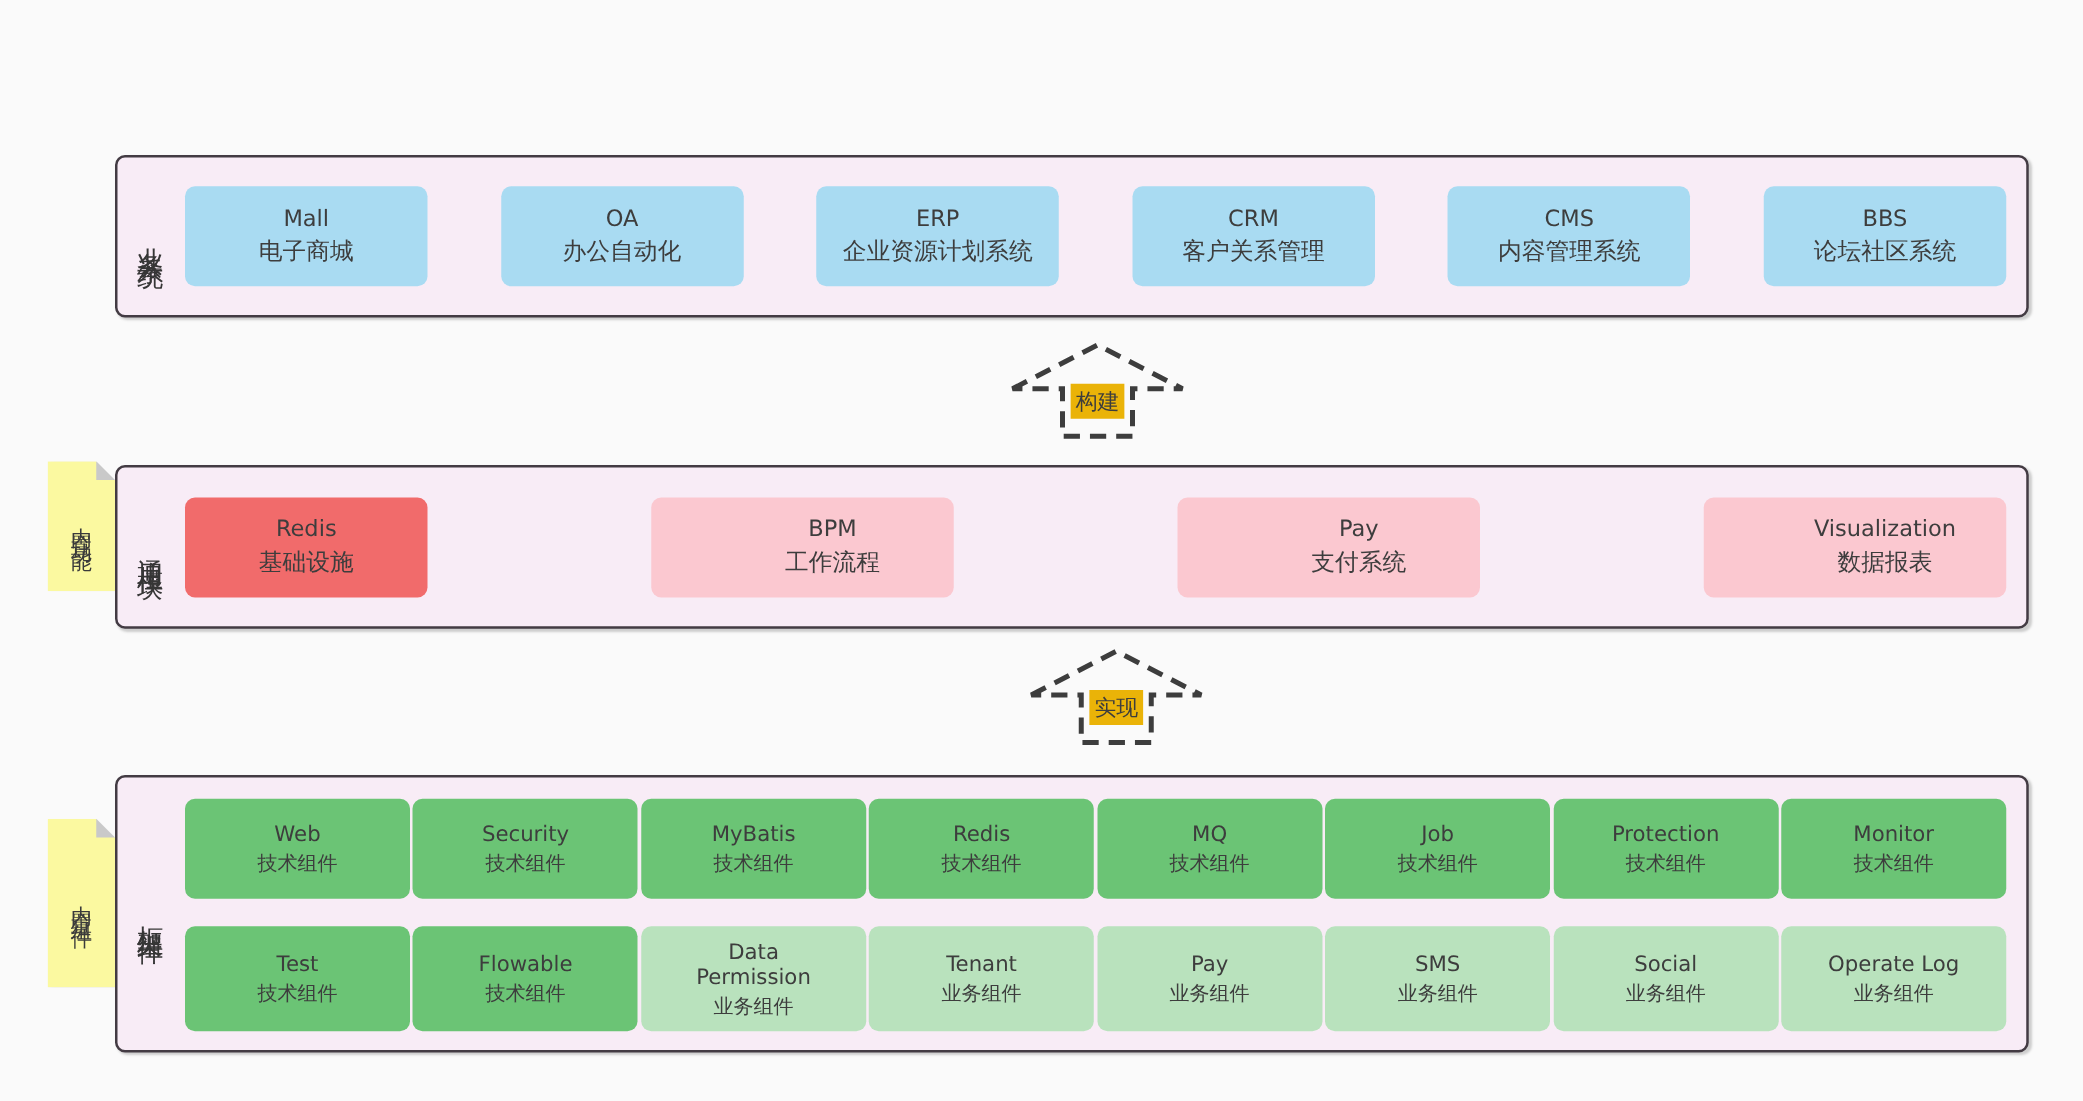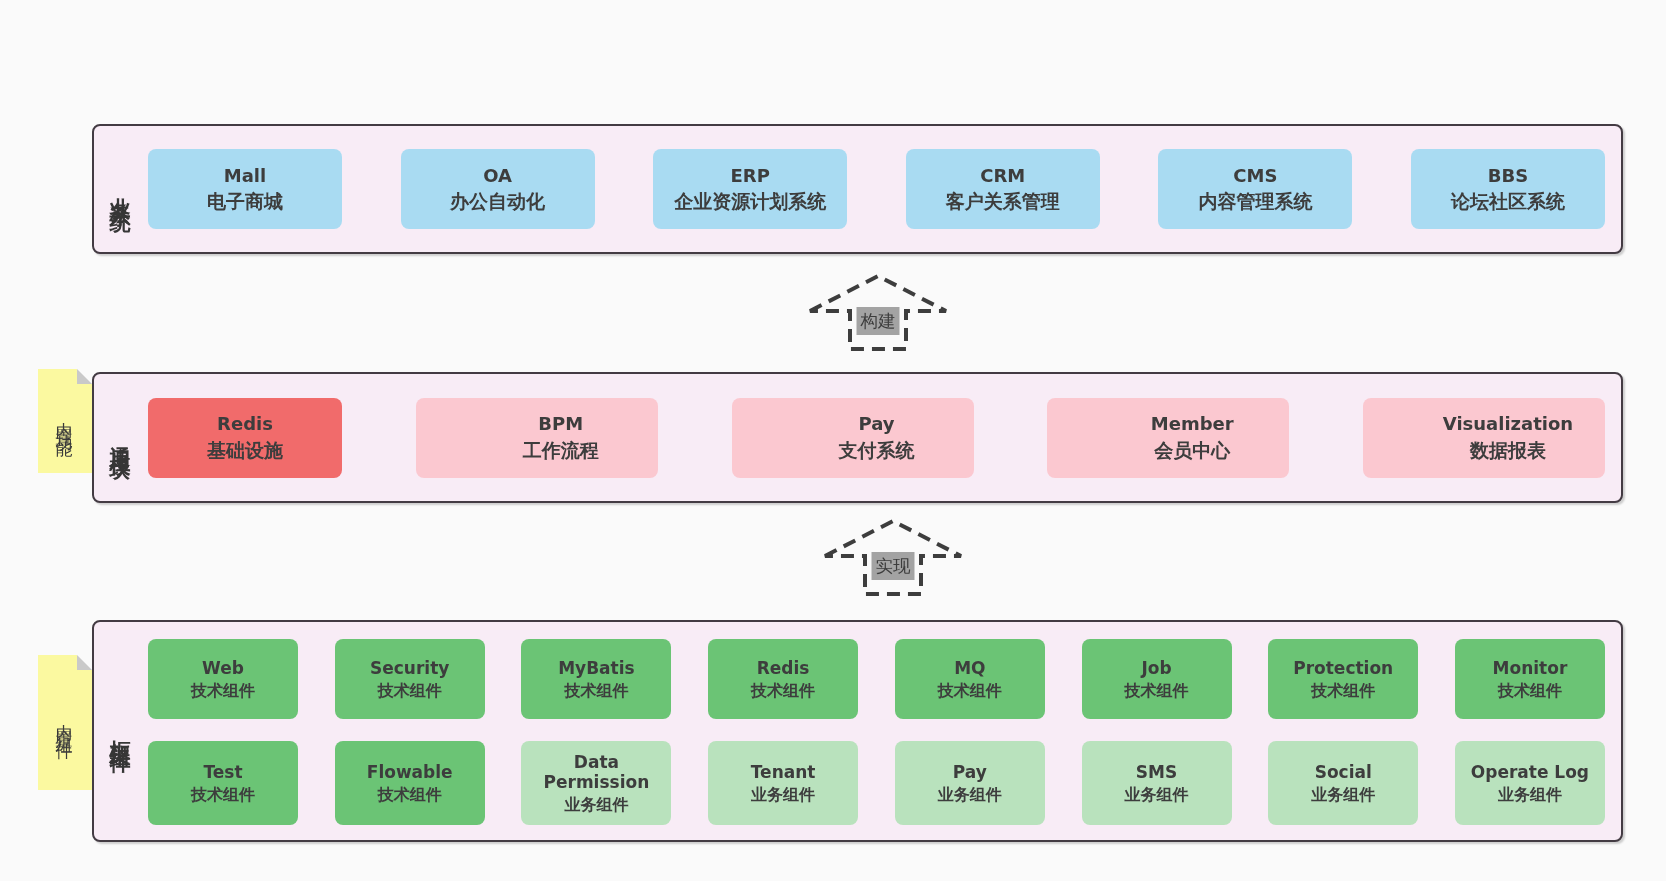--- a/index.html
+++ b/index.html
@@ -8,21 +8,20 @@
     background:#fafafa;
     font-family:"DejaVu Sans","Liberation Sans",sans-serif;
     color:#3d3d3d;overflow:hidden;
   }
   .layer{
     position:absolute;left:92px;width:1531px;
     background:#f8ecf6;
     border:2px solid #433b43;border-radius:8px;
     box-shadow:2px 2px 2px rgba(0,0,0,0.18);
     box-sizing:border-box;
-    font-weight:bold;
   }
   .layer-1{top:124px;height:130px;}
   .layer-2{top:372px;height:131px;}
   .layer-3{top:620px;height:222px;}
   .v-label{
     position:absolute;left:12px;top:50%;transform:translateY(-50%);
     writing-mode:vertical-rl;text-orientation:upright;
     font-size:21px;letter-spacing:4px;color:#363636;white-space:nowrap;
   }
   .boxes-row{
@@ -33,21 +32,21 @@
     position:absolute;left:54px;right:16px;top:17px;bottom:15px;
     display:flex;flex-direction:column;justify-content:space-between;
   }
   .g-row{display:flex;justify-content:space-between;}
   .box{
     border-radius:8px;
     display:flex;flex-direction:column;align-items:center;justify-content:center;
     text-align:center;line-height:1.3;
   }
   .big{width:194px;height:80px;}
-  .small{width:150px;height:80px;}
+  .small{width:180px;height:80px;}
   .g-row.bottom .small{height:84px;line-height:1.22;}
   .box .name{font-size:18px;}
   .small .name{font-size:17px;}
   .box .sub{font-size:19px;margin-top:2px;}
   .small .sub{font-size:16px;}
   .tight .name{max-width:112px;}
   .blue{background:#a9dbf2;}
   .red{background:#f16b6b;}
   .pink{background:#fbc8d0;padding-left:48px;}
   .green{background:#6bc475;}
@@ -69,21 +68,21 @@
   .note .note-text{
     writing-mode:vertical-rl;text-orientation:upright;
     font-size:17px;letter-spacing:6px;color:#3a3a3a;white-space:nowrap;
   }
   .arrow{position:absolute;width:152px;height:82px;}
   .arrow svg{position:absolute;left:0;top:0;}
   .arrow-1{left:802px;top:271px;}
   .arrow-2{left:817px;top:516px;}
   .arrow-label{
     position:absolute;left:50%;top:36px;transform:translateX(-50%);
-    background:#a3a3a3;padding:2px 4px;font-size:17.5px;color:#3d3d3d;
+    background:#eab308;padding:2px 4px;font-size:17.5px;color:#3d3d3d;
     white-space:nowrap;
   }
 </style>
 </head>
 <body>
 
 <div class="layer layer-1">
   <div class="v-label">业务系统</div>
   <div class="boxes-row">
     <div class="box big blue">
@@ -133,24 +132,20 @@
     </div>
     <div class="box big pink">
       <div class="name">BPM</div>
       <div class="sub">工作流程</div>
     </div>
     <div class="box big pink">
       <div class="name">Pay</div>
       <div class="sub">支付系统</div>
     </div>
     <div class="box big pink">
-      <div class="name">Member</div>
-      <div class="sub">会员中心</div>
-    </div>
-    <div class="box big pink">
       <div class="name">Visualization</div>
       <div class="sub">数据报表</div>
     </div>
   </div>
 </div>
 
 <div class="arrow arrow-2">
   <svg width="152" height="82" viewBox="0 0 152 82">
     <path d="M 8 40 L 76 5 L 144 40 L 104 40 L 104 78 L 48 78 L 48 40 Z" fill="none" stroke="#3d3d3d" stroke-width="4" stroke-dasharray="13 8"></path>
   </svg>

